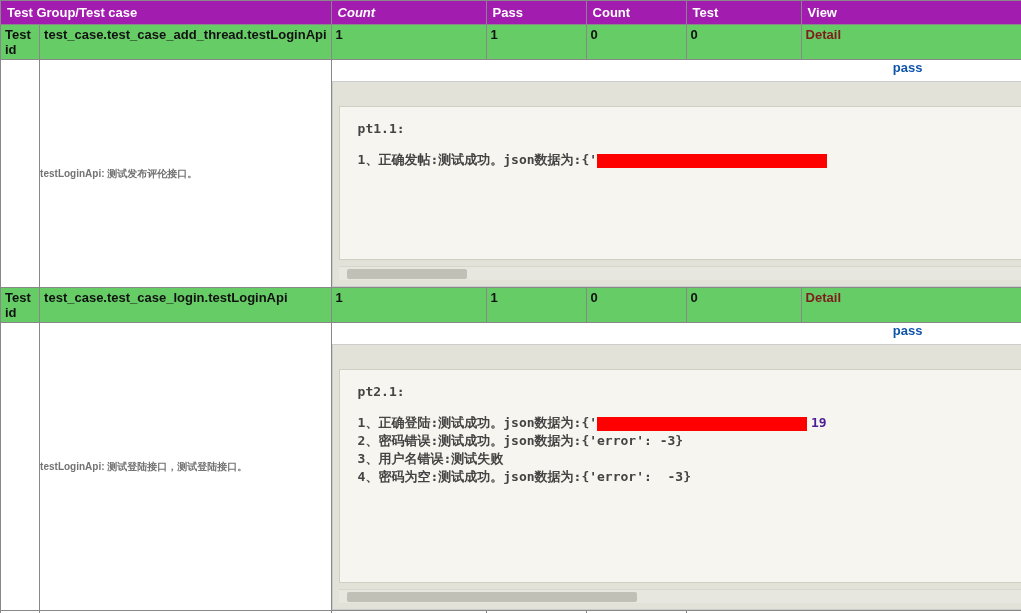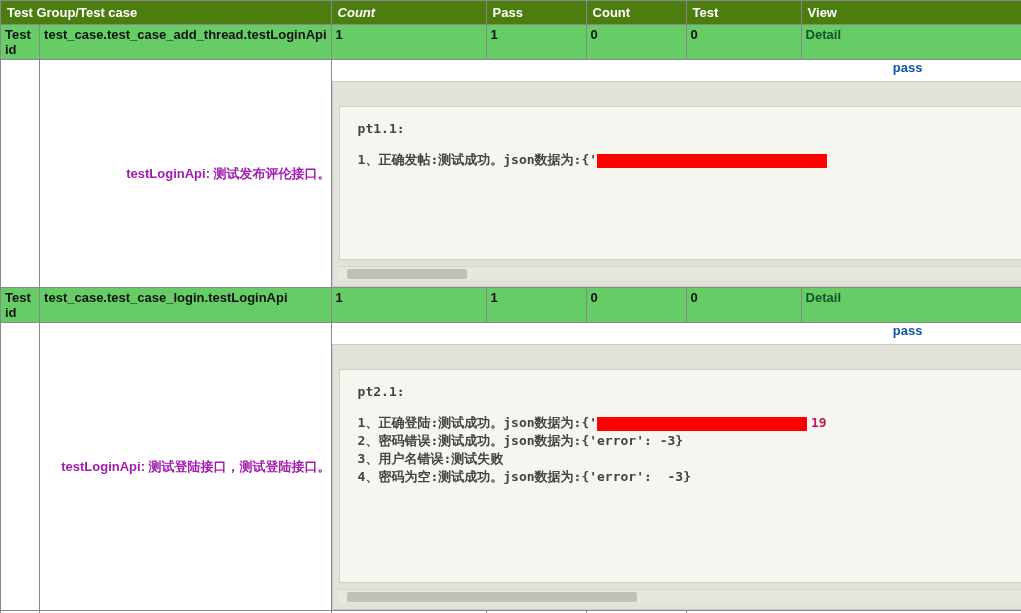--- a/index.html
+++ b/index.html
@@ -13,59 +13,58 @@
       width: 100%;
       border-collapse: collapse;
     }
     th, td {
       border: 1px solid #888;
       text-align: left;
       vertical-align: top;
       font-weight: bold;
     }
     th {
-      background: #4d7c0f;
+      background: #a21caf;
       color: #fff;
       font-weight: bold;
       padding: 4px 6px;
     }
     th.col-group { width: 440px; }
     th.col-count { width: 155px; font-style: italic; }
     th.col-pass { width: 100px; }
     th.col-fail { width: 100px; }
     th.col-error { width: 115px; }
     th.col-view { }
     .group-row td {
       background: #6c6;
       color: #111;
       padding: 2px 4px;
     }
     .testid-cell {
       color: #333;
       width: 53px;
     }
     .view-link {
-      color: #14532d;
+      color: #7f1d1d;
       text-decoration: none;
       cursor: pointer;
     }
     .detail-row td {
       padding: 0;
     }
     .detail-left {
       width: 53px;
       min-height: 250px;
     }
     .detail-desc {
       width: 390px;
       padding: 0 8px;
       vertical-align: middle;
-      color: #a21caf;
-      font-size: 13px;
-      text-align: right;
+      color: #737373;
+      font-size: 10px;
     }
     .detail-cell {
       padding: 8px;
     }
     .pass-label {
       text-align: center;
       color: #15a;
       font-size: 13px;
       padding-bottom: 6px;
     }
@@ -119,21 +118,21 @@
     }
     .terminal::-webkit-scrollbar { display: none; }
     .terminal { scrollbar-width: none; }
     .total-row td {
       padding: 2px 4px;
       font-weight: bold;
       color: #111;
     }
     .c-green { color: #0a0; }
     .c-red { color: #c00; }
-    .after19 { color: #be185d; margin-left: 4px;}
+    .after19 { color: #4c1d95; margin-left: 4px;}
   </style>
 </head>
 <body>
 
 <table>
   <thead>
     <tr>
       <th class="col-group" colspan="2">Test Group/Test case</th>
       <th class="col-count">Count</th>
       <th class="col-pass">Pass</th>

